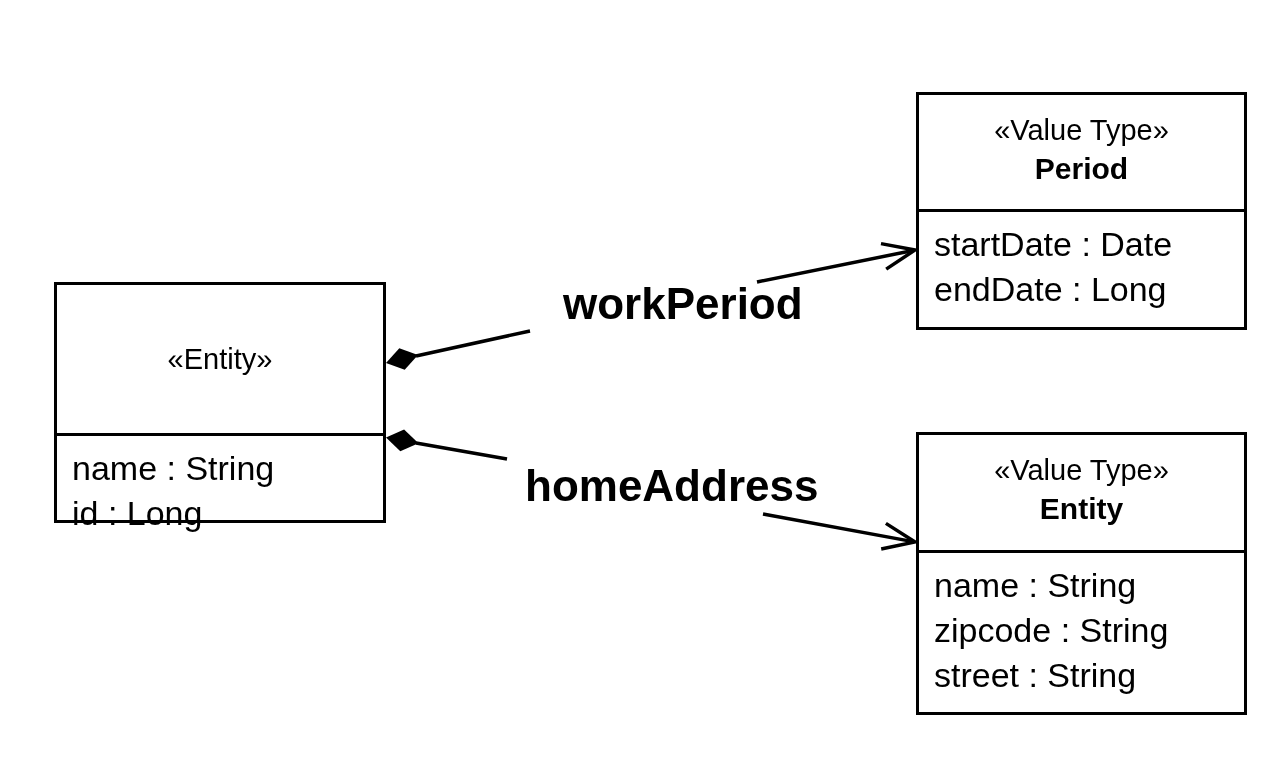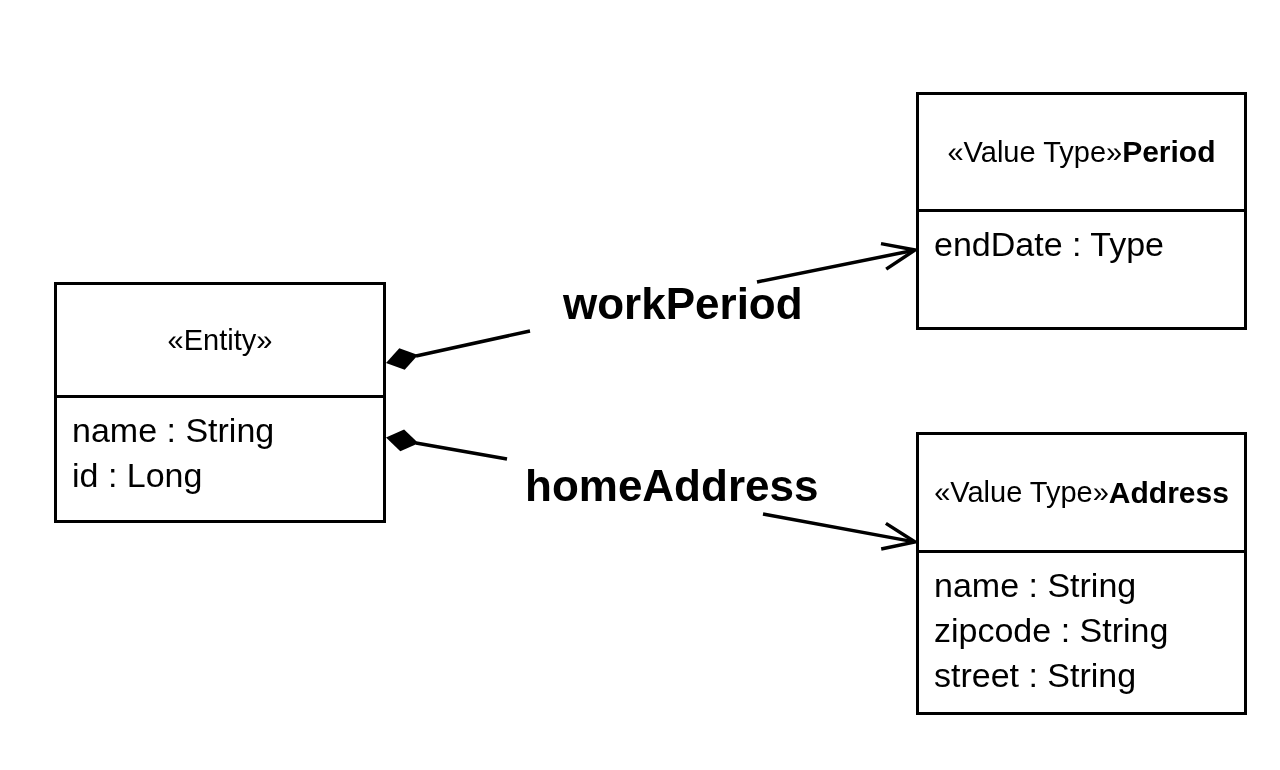--- a/index.html
+++ b/index.html
@@ -29,21 +29,21 @@
     box-sizing: border-box;
     border: 3px solid #000000;
     background: #ffffff;
     display: flex;
     flex-direction: column;
   }
   .class-header {
     box-sizing: border-box;
     border-bottom: 3px solid #000000;
     display: flex;
-    flex-direction: row;
+    flex-direction: column;
     align-items: center;
     justify-content: center;
     flex: 0 0 auto;
   }
   .stereotype {
     font-size: 29px;
     line-height: 33px;
     font-weight: normal;
     white-space: nowrap;
   }
@@ -63,21 +63,21 @@
   }
   .rel-label {
     position: absolute;
     font-size: 44px;
     line-height: 40px;
     font-weight: bold;
     white-space: nowrap;
   }
   
   .box-member  { left: 54px;  top: 282px; width: 332px; height: 241px; }
-  .box-member  .class-header { height: 113px; }
+  .box-member  .class-header { height: 151px; }
   .box-period  { left: 916px; top: 92px;  width: 331px; height: 238px; }
   .box-period  .class-header { height: 117px; }
   .box-address { left: 916px; top: 432px; width: 331px; height: 283px; }
   .box-address .class-header { height: 118px; }
   .label-workperiod  { left: 563px; top: 284px; }
   .label-homeaddress { left: 525px; top: 466px; }
 </style>
 </head>
 <body>
 
@@ -105,28 +105,29 @@
       <div class="attr-line">id : Long</div>
     </div>
   </div>
 
   <div class="class-box box-period">
     <div class="class-header">
       <div class="stereotype">«Value Type»</div>
       <div class="cname">Period</div>
     </div>
     <div class="attrs">
-      <div class="attr-line">endDate : Type</div>
+      <div class="attr-line">startDate : Date</div>
+      <div class="attr-line">endDate : Long</div>
     </div>
   </div>
 
   <div class="class-box box-address">
     <div class="class-header">
       <div class="stereotype">«Value Type»</div>
-      <div class="cname">Address</div>
+      <div class="cname">Entity</div>
     </div>
     <div class="attrs">
       <div class="attr-line">name : String</div>
       <div class="attr-line">zipcode : String</div>
       <div class="attr-line">street : String</div>
     </div>
   </div>
 
   <div class="rel-label label-workperiod">workPeriod</div>
   <div class="rel-label label-homeaddress">homeAddress</div>

